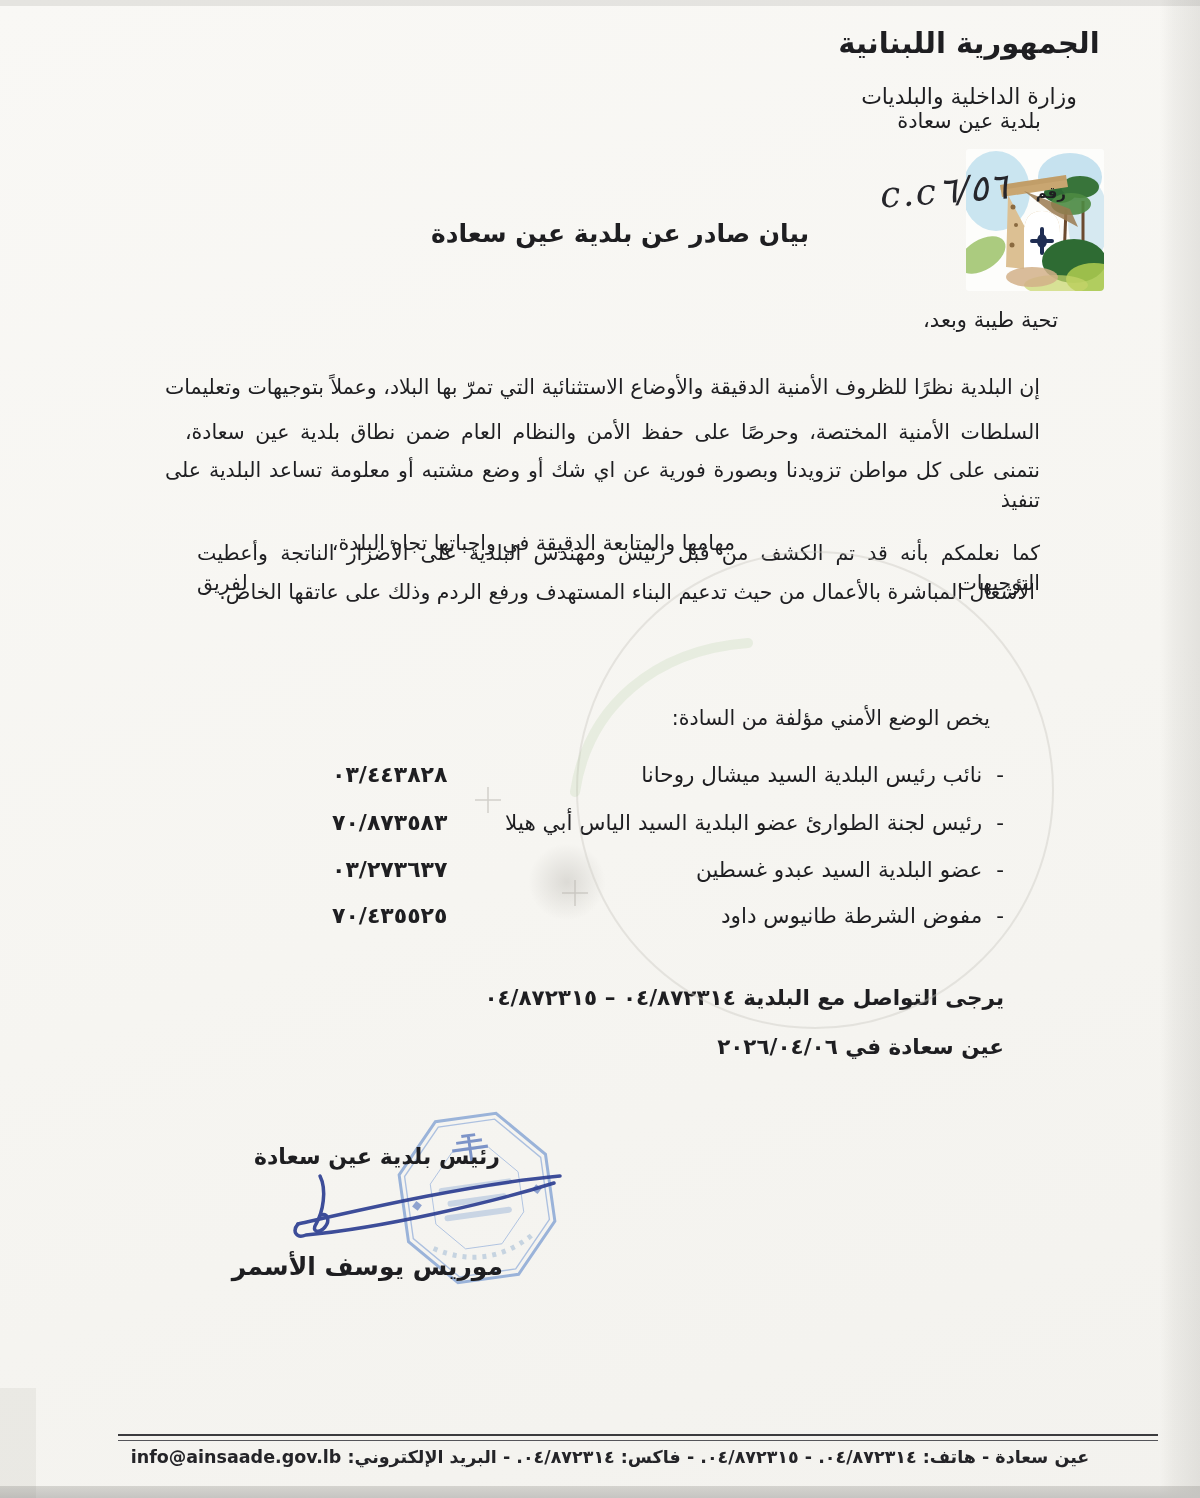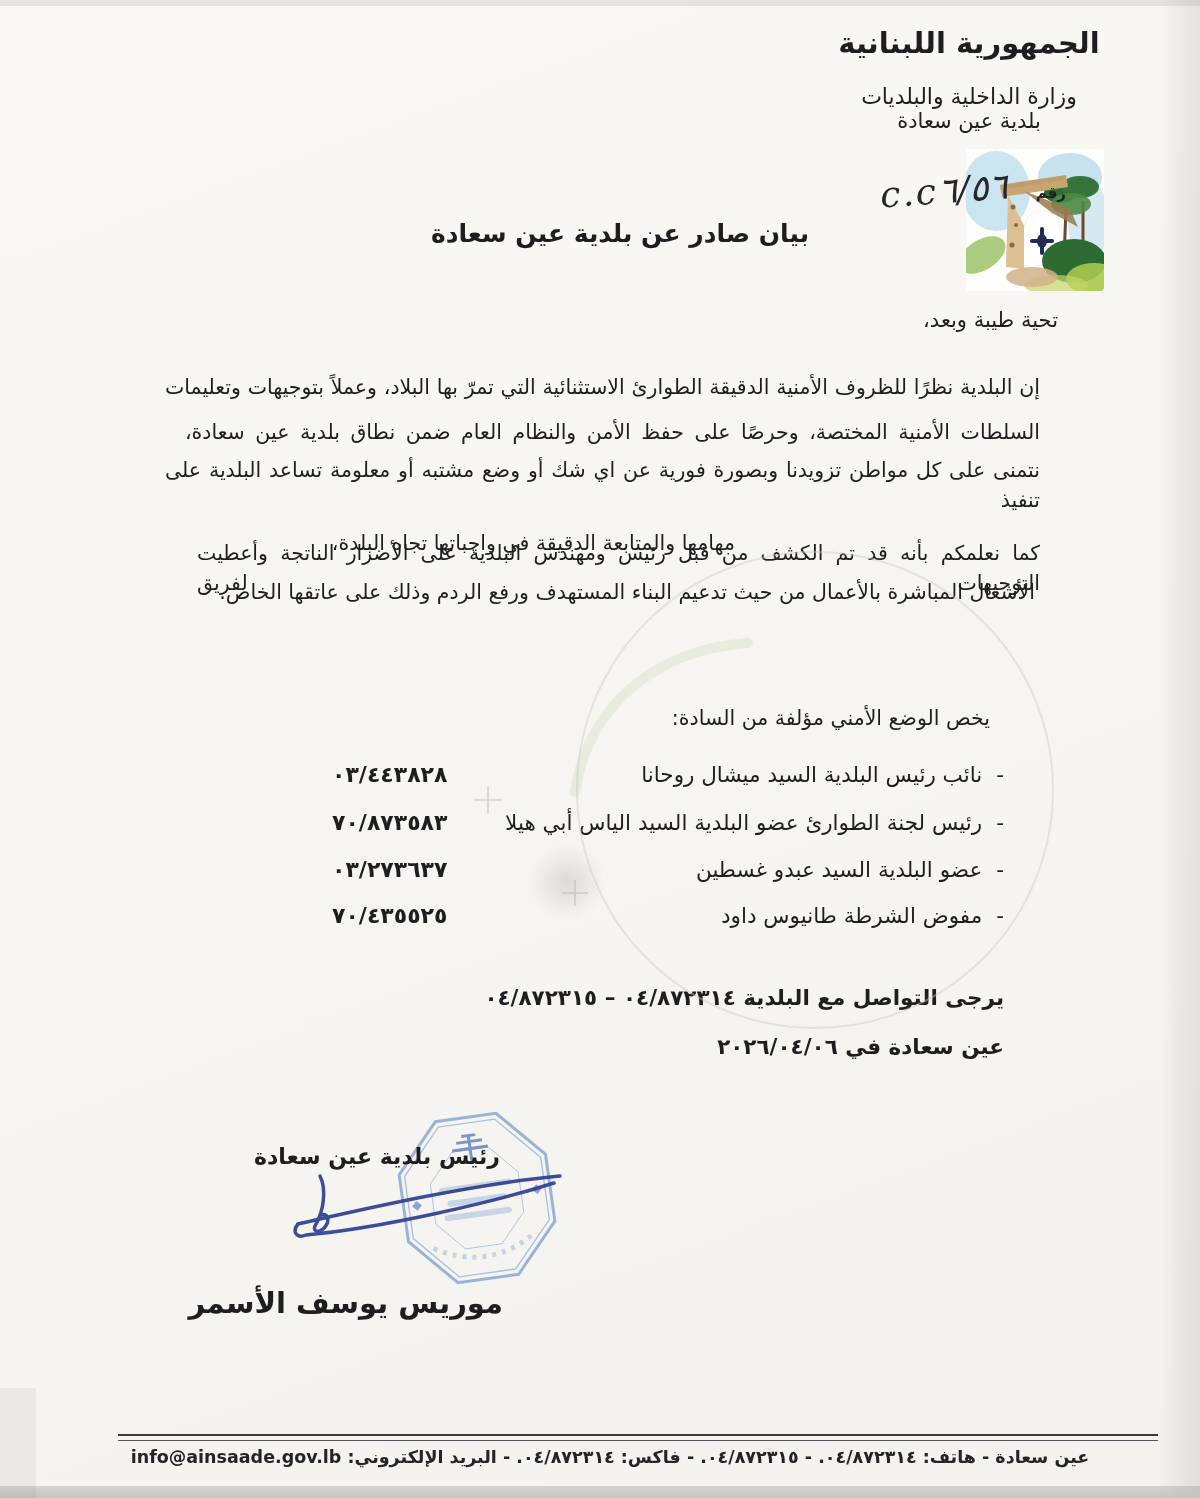--- a/index.html
+++ b/index.html
@@ -51,21 +51,21 @@
   .member{position:absolute;right:196px;left:160px;font-size:21.5px;direction:rtl;}
   .m-bullet{margin-left:14px;}
   .m-phone{position:absolute;left:172px;top:0;direction:ltr;unicode-bidi:isolate;
     font-size:22px;font-weight:600;letter-spacing:1px;}
   .mem-1{top:762px;} .mem-2{top:810px;} .mem-3{top:857px;} .mem-4{top:903px;}
 
   .contact-line{position:absolute;top:985px;right:196px;font-size:21.5px;font-weight:bold;direction:rtl;}
   .date-line{position:absolute;top:1034px;right:196px;font-size:21.5px;font-weight:bold;direction:rtl;}
 
   .sig-title{position:absolute;top:1144px;right:700px;font-size:22px;font-weight:bold;z-index:3;white-space:nowrap;}
-  .sig-name{position:absolute;top:1286px;right:697px;font-size:29px;font-weight:bold;z-index:3;white-space:nowrap;}
+  .sig-name{position:absolute;top:1252px;right:697px;font-size:25px;font-weight:bold;z-index:3;white-space:nowrap;}
   .sig-ink{position:absolute;left:290px;top:1164px;width:280px;height:84px;z-index:3;}
   .stamp{position:absolute;left:393px;top:1106px;width:168px;height:184px;z-index:2;opacity:.8;}
 
   .footer-line{position:absolute;top:1434px;left:118px;right:42px;height:4px;
     border-top:2.5px solid #3b3b3e;border-bottom:1.5px solid #55555a;}
   .footer-text{position:absolute;top:1447px;left:90px;right:70px;text-align:center;
     font-size:17.5px;font-weight:bold;direction:rtl;color:#242428;}
 
   .wm{position:absolute;inset:0;pointer-events:none;z-index:1;}
   .blob{position:absolute;left:528px;top:843px;width:78px;height:78px;border-radius:50%;
@@ -124,21 +124,21 @@
 
   <div class="doc-number">
     <span class="num-label">رقم</span>
     <span class="num-hand">c.c٦/٥٦</span>
   </div>
 
   <h1 class="title">بيان صادر عن بلدية عين سعادة</h1>
 
   <div class="greeting">تحية طيبة وبعد،</div>
 
-  <div class="bl bl-1 just">إن البلدية نظرًا للظروف الأمنية الدقيقة الطوارئ الاستثنائية التي تمرّ بها البلاد، وعملاً بتوجيهات وتعليمات</div>
+  <div class="bl bl-1 just">إن البلدية نظرًا للظروف الأمنية الدقيقة والأوضاع الاستثنائية التي تمرّ بها البلاد، وعملاً بتوجيهات وتعليمات</div>
   <div class="bl bl-2 just">السلطات الأمنية المختصة، وحرصًا على حفظ الأمن والنظام العام ضمن نطاق بلدية عين سعادة،</div>
   <div class="bl bl-3 just">نتمنى على كل مواطن تزويدنا وبصورة فورية عن اي شك أو وضع مشتبه أو معلومة تساعد البلدية على تنفيذ</div>
   <div class="bl bl-4">مهامها والمتابعة الدقيقة في واجباتها تجاه البلدة،</div>
   <div class="bl bl-5 just">كما نعلمكم بأنه قد تم الكشف من قبل رئيس ومهندس البلدية على الأضرار الناتجة وأعطيت التوجيهات لفريق</div>
   <div class="bl bl-6">الأشغال المباشرة بالأعمال من حيث تدعيم البناء المستهدف ورفع الردم وذلك على عاتقها الخاص.</div>
   <div class="bl bl-8">يخص الوضع الأمني مؤلفة من السادة:</div>
 
   <div class="member mem-1">
     <span class="m-bullet">-</span><span class="m-name">نائب رئيس البلدية السيد ميشال روحانا</span>
     <span class="m-phone">٠٣/٤٤٣٨٢٨</span>

